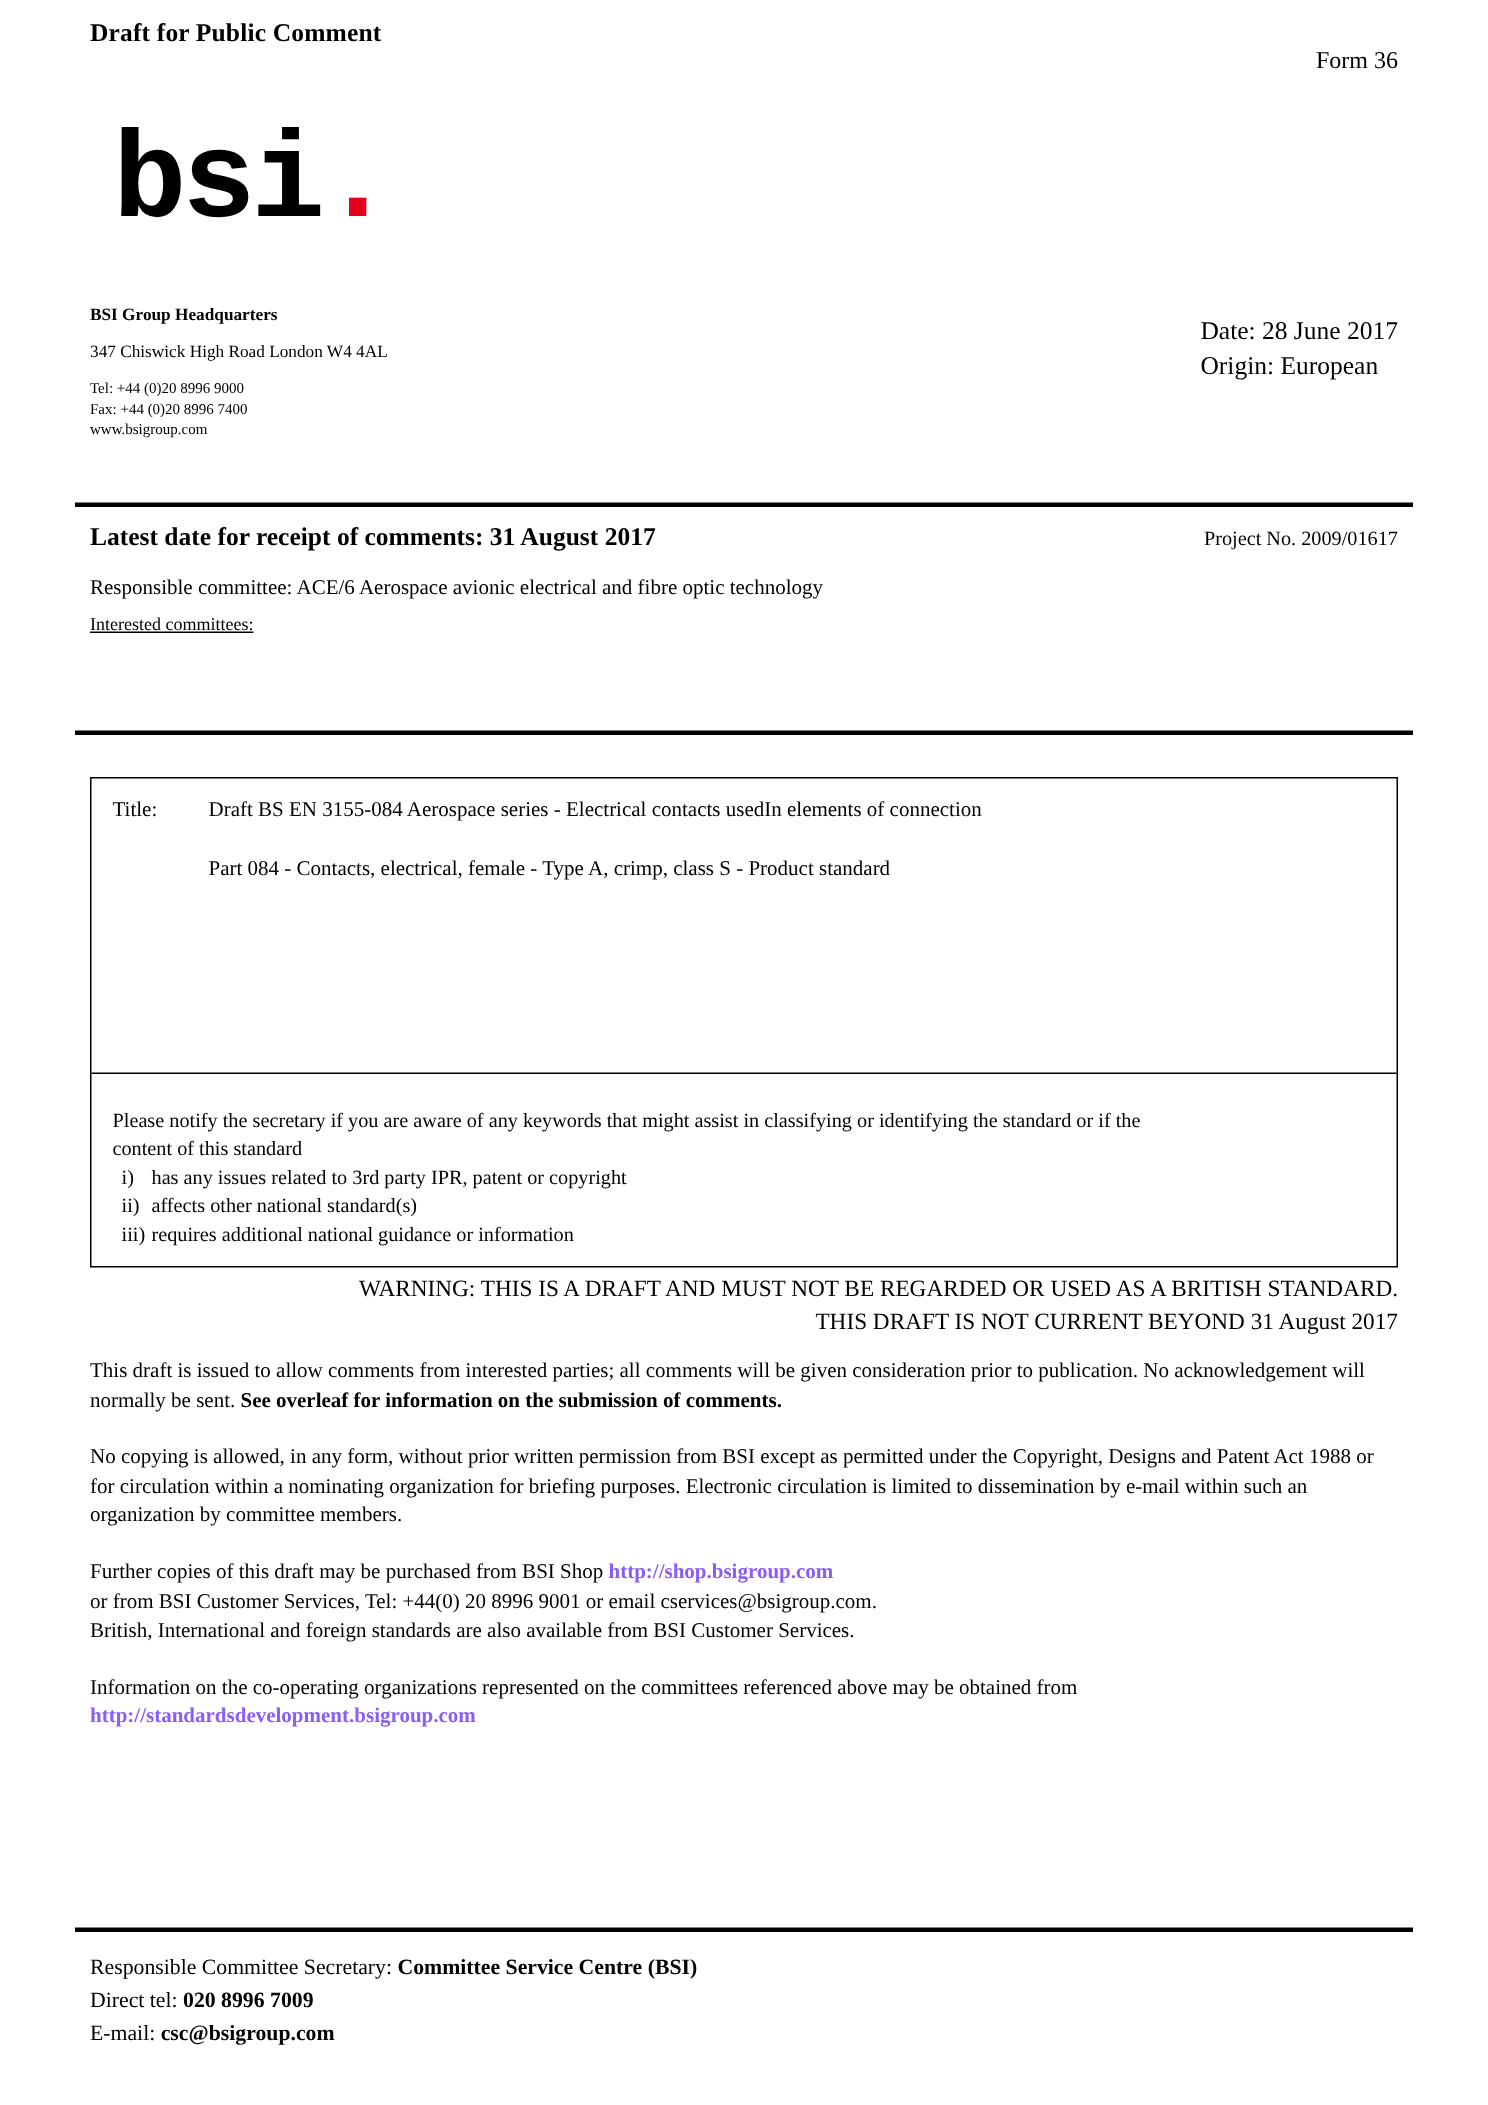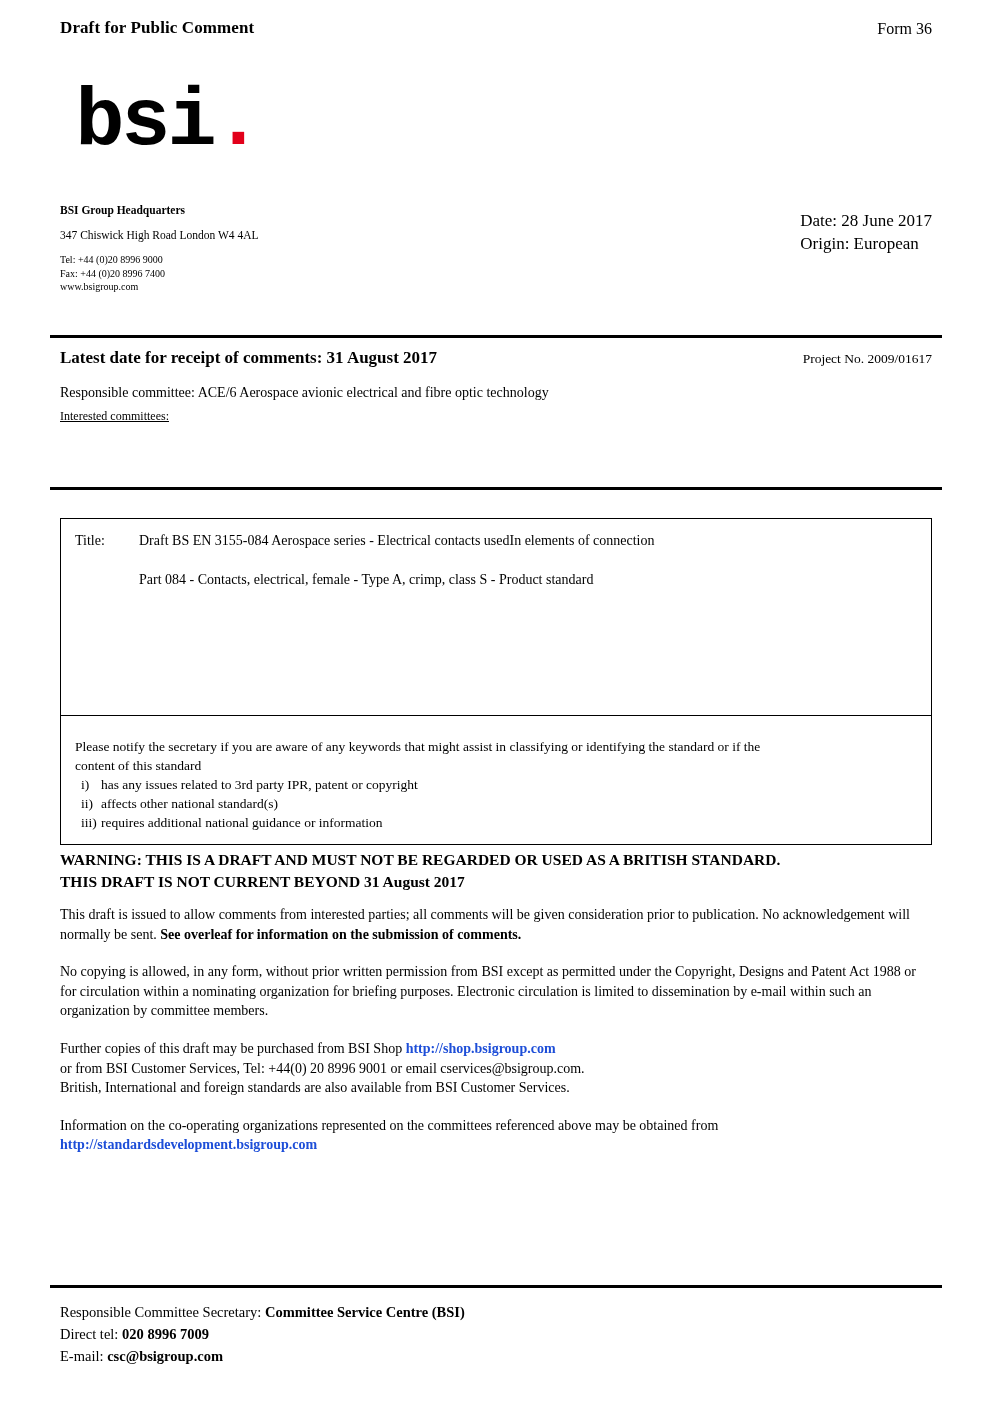--- a/index.html
+++ b/index.html
@@ -20,21 +20,22 @@
     width: 992px;
     height: 1403px;
     box-sizing: border-box;
     padding: 0 60px;
   }
 
   
   .top-row {
     display: flex;
     justify-content: space-between;
-    align-items: flex-end;
+    align-items: flex-start;
+    padding-top: 12px;
   }
   .draft-title {
     font-family: "Liberation Serif", serif;
     font-weight: bold;
     font-size: 17px;
     letter-spacing: 0.1px;
   }
   .form-no {
     font-family: "Liberation Serif", serif;
     font-size: 16px;
@@ -178,38 +179,38 @@
   }
   .title-lower li { display: flex; }
   .title-lower li .num { width: 26px; flex: 0 0 26px; padding-left: 6px; box-sizing: border-box; }
 
   
   .warning {
     position: absolute;
     left: 60px;
     right: 60px;
     top: 849px;
-    text-align: left;
-    font-weight: bold;
+    text-align: right;
+    font-weight: normal;
     font-size: 15.5px;
     line-height: 1.45;
   }
 
   
   .body-text {
     position: absolute;
     left: 60px;
     right: 60px;
     top: 905px;
     font-size: 14px;
     line-height: 1.4;
   }
   .body-text p { margin: 0 0 18px 0; }
   .b { font-weight: bold; }
-  .link { color: #1d4ed8; font-weight: bold; text-decoration: none; }
+  .link { color: #8b5cf6; font-weight: bold; text-decoration: none; }
 
   
   .band3 { position: absolute; left: 50px; right: 50px; top: 1285px; }
   .footer {
     position: absolute;
     left: 60px;
     right: 60px;
     top: 1302px;
     font-size: 14.5px;
     line-height: 1.5;

